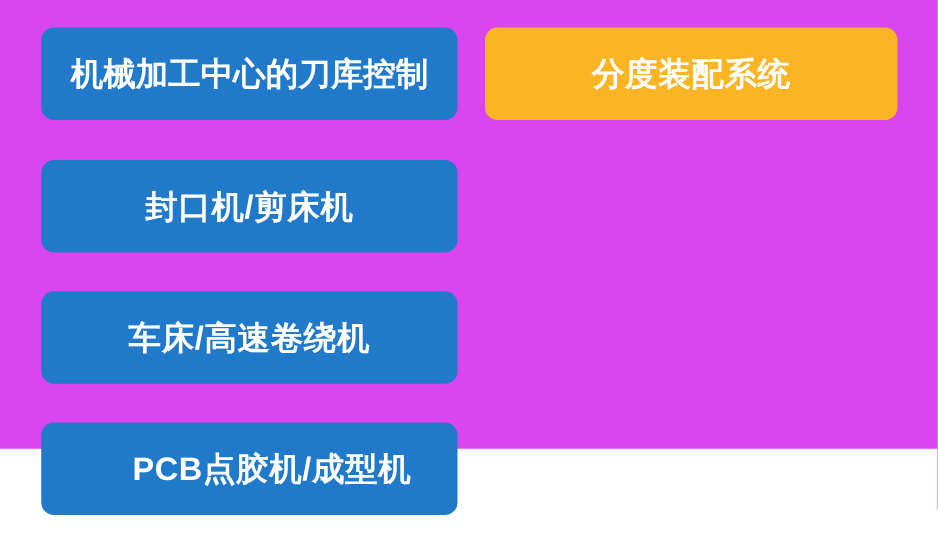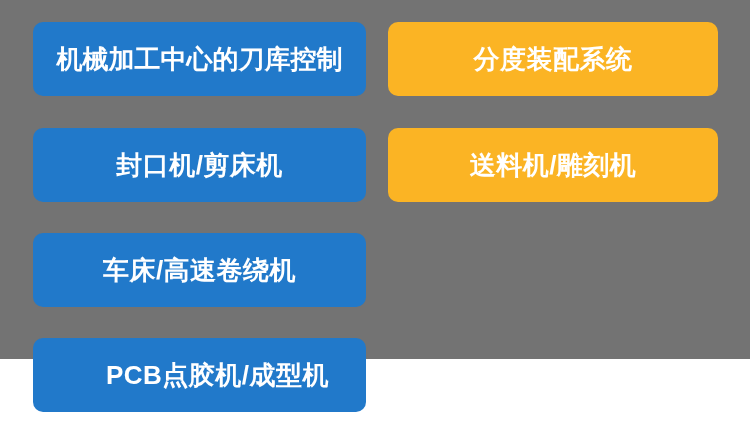--- a/index.html
+++ b/index.html
@@ -10,21 +10,21 @@
     width: 750px;
     height: 429px;
     background: #ffffff;
     font-family: "Liberation Sans", "DejaVu Sans", sans-serif;
     overflow: hidden;
   }
   #board {
     position: relative;
     width: 750px;
     height: 359px;
-    background: #737373;
+    background: #d946ef;
   }
   .col {
     position: absolute;
     top: 0;
     height: 429px;
   }
   .col-left  { left: 33px;  width: 333px; }
   .col-right { left: 388px; width: 330px; }
 
   .pill {
@@ -84,20 +84,17 @@
     </div>
 
   </div>
 
   <div class="col col-right">
 
     <div class="pill r0" style="background:#fbb424">
       <span class="pill-label">分度装配系统</span>
     </div>
 
-    <div class="pill r1" style="background:#fbb424">
-      <span class="pill-label">送料机/雕刻机</span>
-    </div>
 
 
   </div>
 
 </div>
 
 </body></html>

